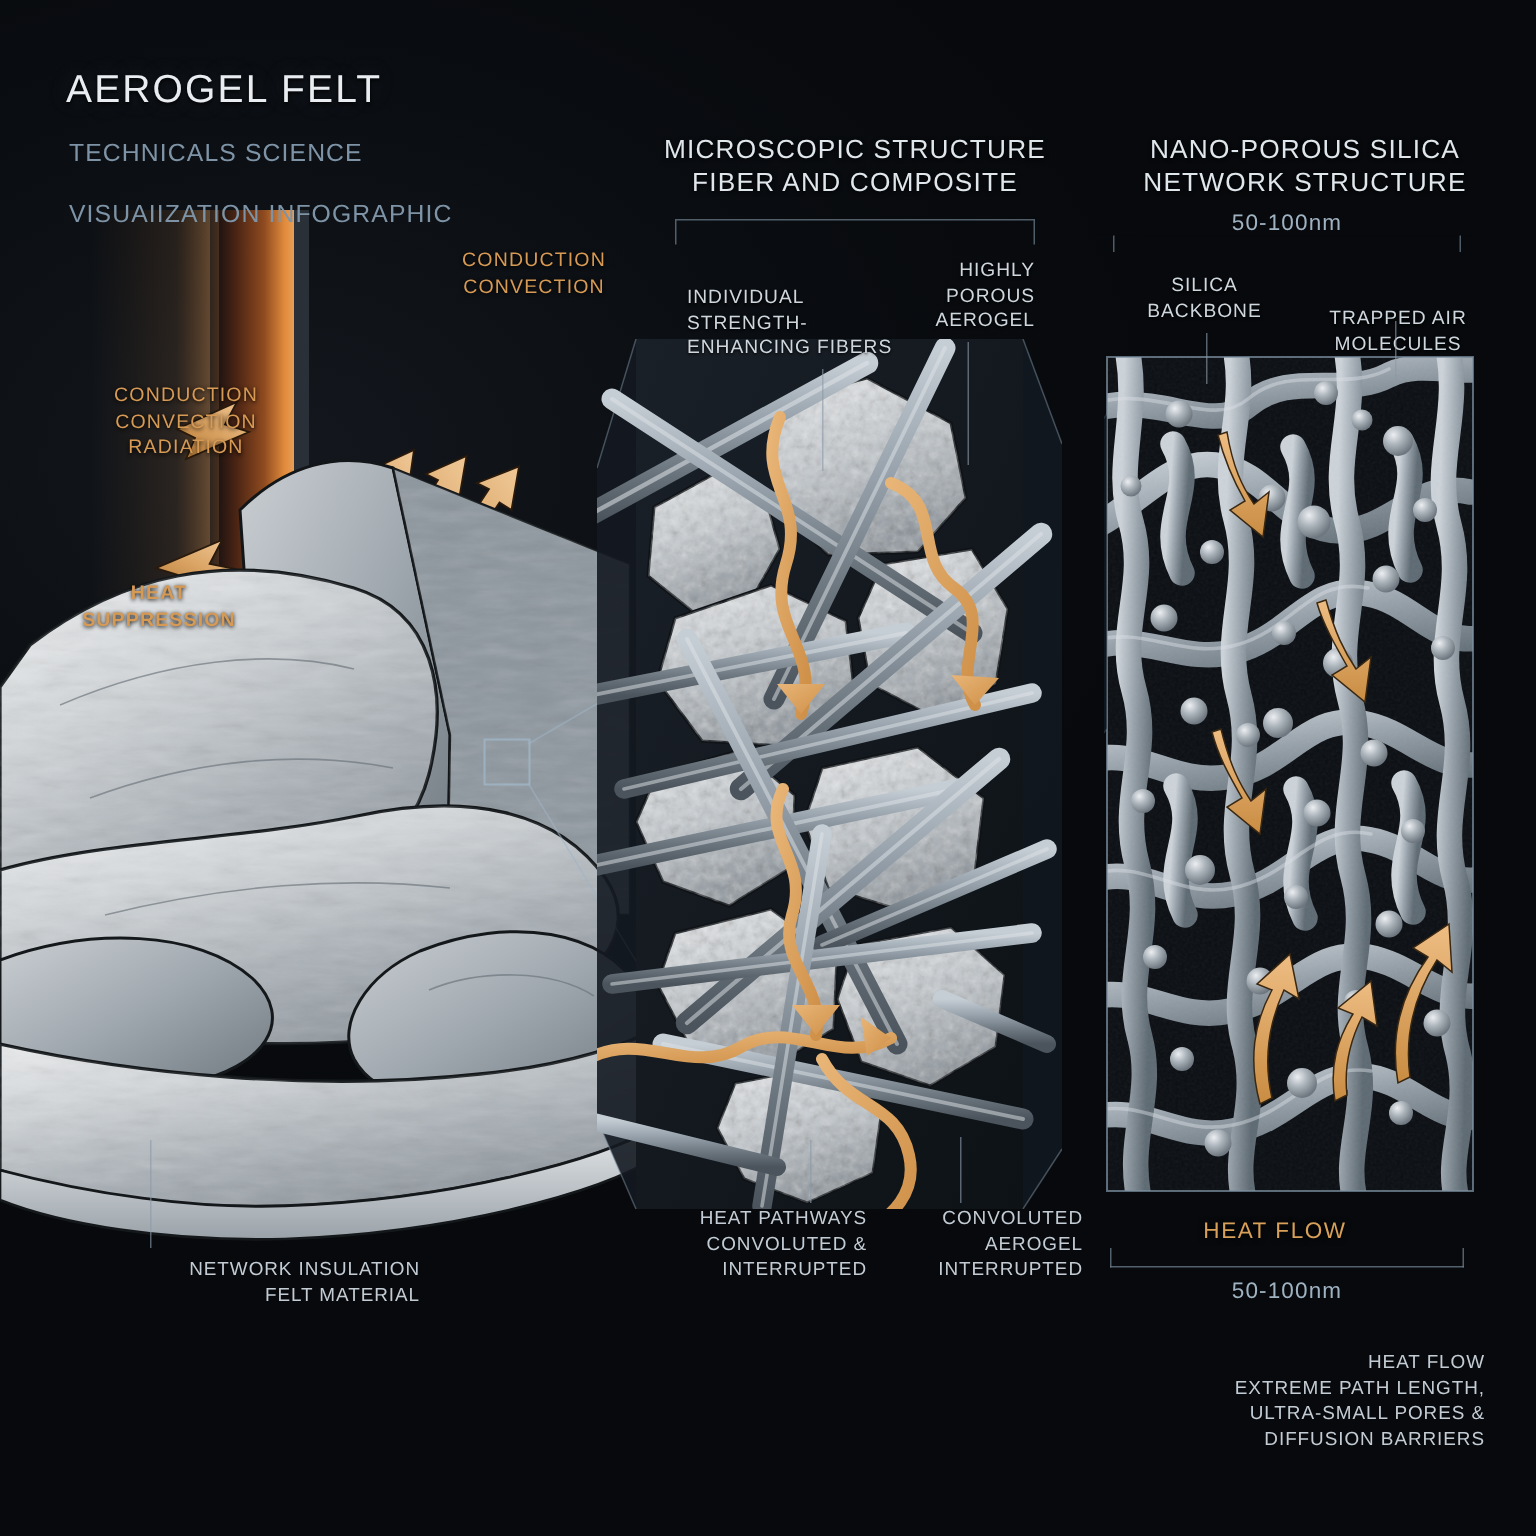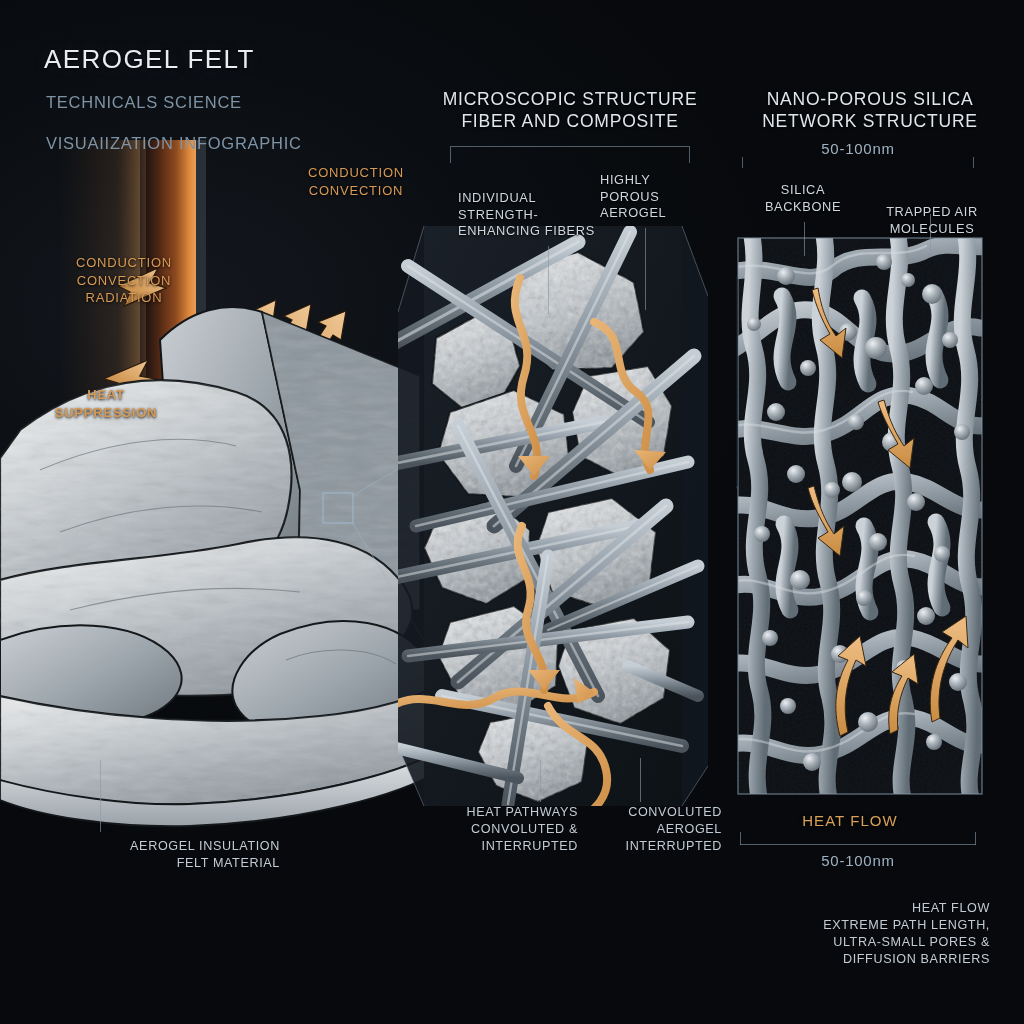--- a/index.html
+++ b/index.html
@@ -406,28 +406,28 @@
   <div class="abs txt dim" style="left:730px;top:140px;width:256px;text-align:center;background:#07090c;padding:0 6px;box-sizing:border-box;">50-100nm</div>
 
   <div class="abs txt lbl-hot" style="left:296px;top:164px;width:120px;text-align:center;">CONDUCTION
 CONVECTION</div>
   <div class="abs txt lbl-hot" style="left:48px;top:254px;width:152px;text-align:center;">CONDUCTION
 CONVECTION
 RADIATION</div>
   <div class="abs txt lbl-hot" style="left:36px;top:386px;width:140px;text-align:center;font-weight:bold;">HEAT
 SUPPRESSION</div>
   <div class="lead" style="left:100px;top:760px;width:1px;height:72px;"></div>
-  <div class="abs txt cap" style="left:20px;top:838px;width:260px;">AEROGEL INSULATION
+  <div class="abs txt cap" style="left:20px;top:838px;width:260px;">NETWORK INSULATION
 FELT MATERIAL</div>
 
   <div class="abs txt lbl" style="left:458px;top:190px;width:146px;">INDIVIDUAL
 STRENGTH-
 ENHANCING FIBERS</div>
   <div class="lead" style="left:548px;top:246px;width:1px;height:68px;"></div>
-  <div class="abs txt lbl" style="left:600px;top:172px;width:90px;text-align:left;">HIGHLY
+  <div class="abs txt lbl" style="left:600px;top:172px;width:90px;text-align:right;">HIGHLY
 POROUS
 AEROGEL</div>
   <div class="lead" style="left:645px;top:228px;width:1px;height:82px;"></div>
 
   <div class="lead" style="left:540px;top:760px;width:1px;height:42px;"></div>
   <div class="abs txt cap" style="left:428px;top:804px;width:150px;">HEAT PATHWAYS
 CONVOLUTED &amp;
 INTERRUPTED</div>
   <div class="lead" style="left:640px;top:758px;width:1px;height:44px;"></div>
   <div class="abs txt cap" style="left:578px;top:804px;width:144px;">CONVOLUTED

